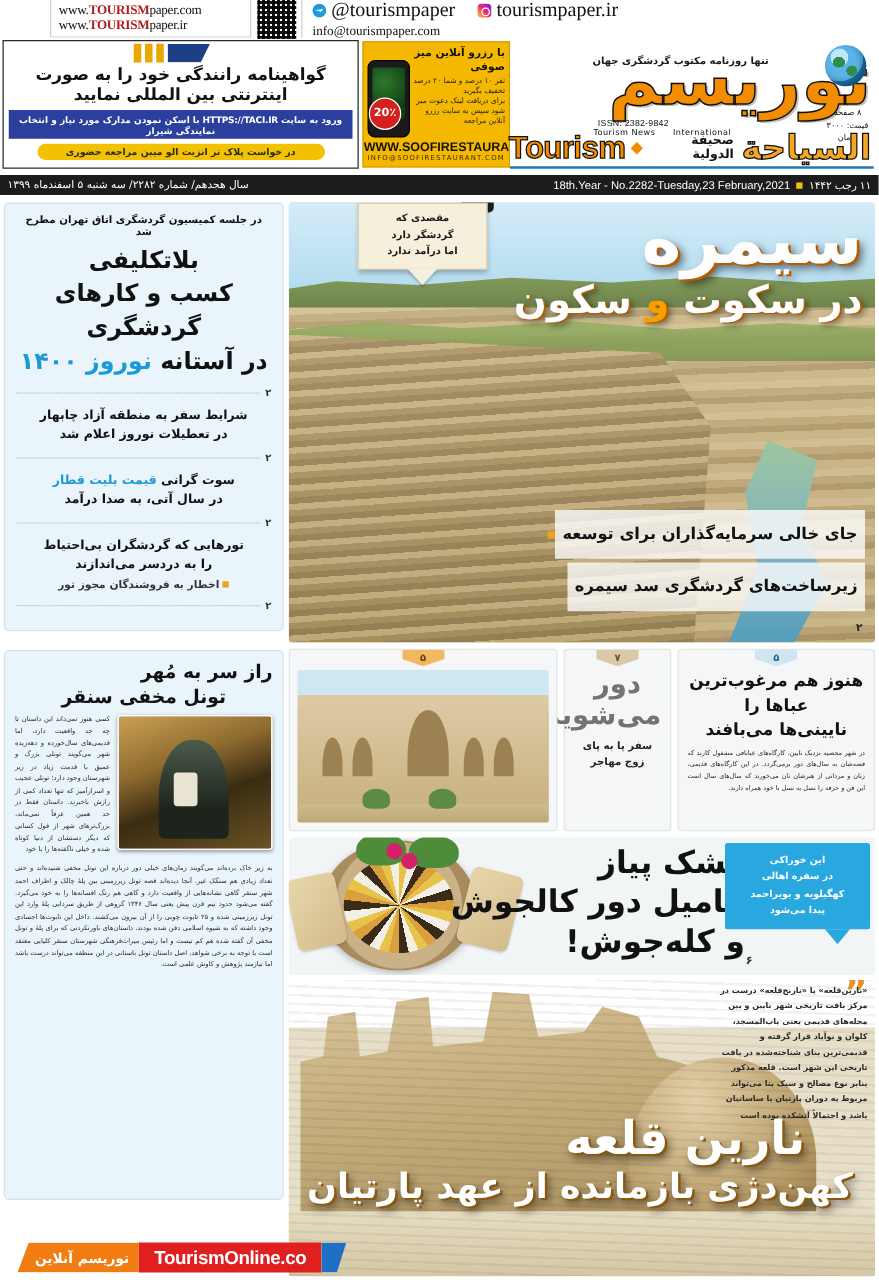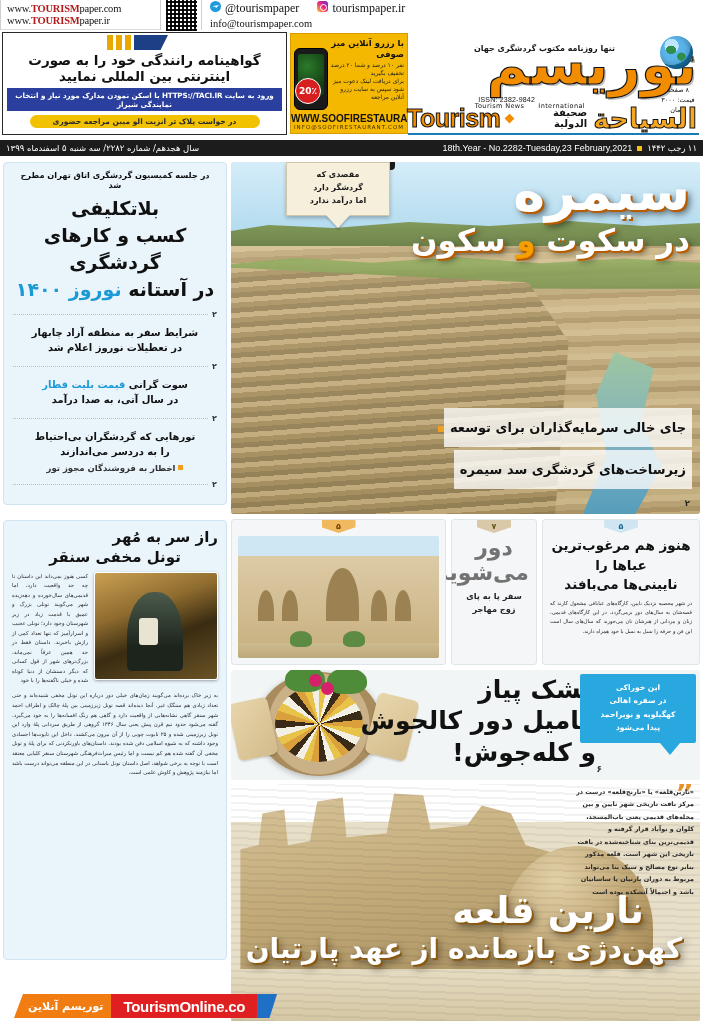--- a/index.html
+++ b/index.html
@@ -9,34 +9,34 @@
     font-family: "DejaVu Sans", "Liberation Sans", sans-serif;
     overflow: hidden;
   }
   .page { position: relative; width: 703px; height: 1024px; background: #fff; }
 
   
   .topbar { position: absolute; left: 0; top: 0; width: 703px; height: 30px;
             display: flex; align-items: stretch; direction: ltr; }
   .urlcol { width: 160px; border-left: 1px solid #cfcfcf; border-bottom:1px solid #ddd;
             display: flex; flex-direction: column; justify-content: center;
-            padding-left: 6px; gap: 1px; }
+            padding-left: 6px; gap: 1px; margin-left: 40px; }
   .urlline { font-size: 10.5px; color: #111; font-family: "Liberation Serif", serif;
              letter-spacing: -.2px; white-space: nowrap; }
   .urlline .hi { color: #b21b1b; font-weight: bold; }
   .qrbox { width: 42px; display:flex; align-items:center; justify-content:center;
            border-right:1px solid #cfcfcf; border-left:1px solid #cfcfcf; }
   .qr { width: 31px; height: 31px; background:
         repeating-linear-gradient(0deg,#111 0 2px,#fff 2px 4px),
         repeating-linear-gradient(90deg,#111 0 2px,transparent 2px 4px);
         background-blend-mode: multiply; }
   .socialcol { flex: 1; display: flex; flex-direction: column; justify-content: center;
                padding-left: 8px; gap: 2px; }
   .socrow { display: flex; align-items: center; gap: 18px; }
-  .soc { display: flex; align-items: flex-start; gap: 4px; font-size: 12px;
+  .soc { display: flex; align-items: center; gap: 4px; font-size: 16px;
          font-family: "Liberation Serif", serif; color: #111; white-space: nowrap; }
   .ic-tg { width: 11px; height: 11px; border-radius: 50%; background: #1d9bdc;
            display:inline-block; position: relative; }
   .ic-tg::after { content:""; position:absolute; left:2px; top:4px; width:7px; height:3px;
            background:#fff; clip-path: polygon(0 40%,100% 0,60% 100%,45% 62%); }
   .ic-ig { width: 11px; height: 11px; border-radius: 3px;
            background: linear-gradient(45deg,#f9ce34,#ee2a7b,#6228d7);
            display:inline-block; position:relative; }
   .ic-ig::after { content:""; position:absolute; left:3px; top:3px; width:5px; height:5px;
            border:1.2px solid #fff; border-radius:50%; }

